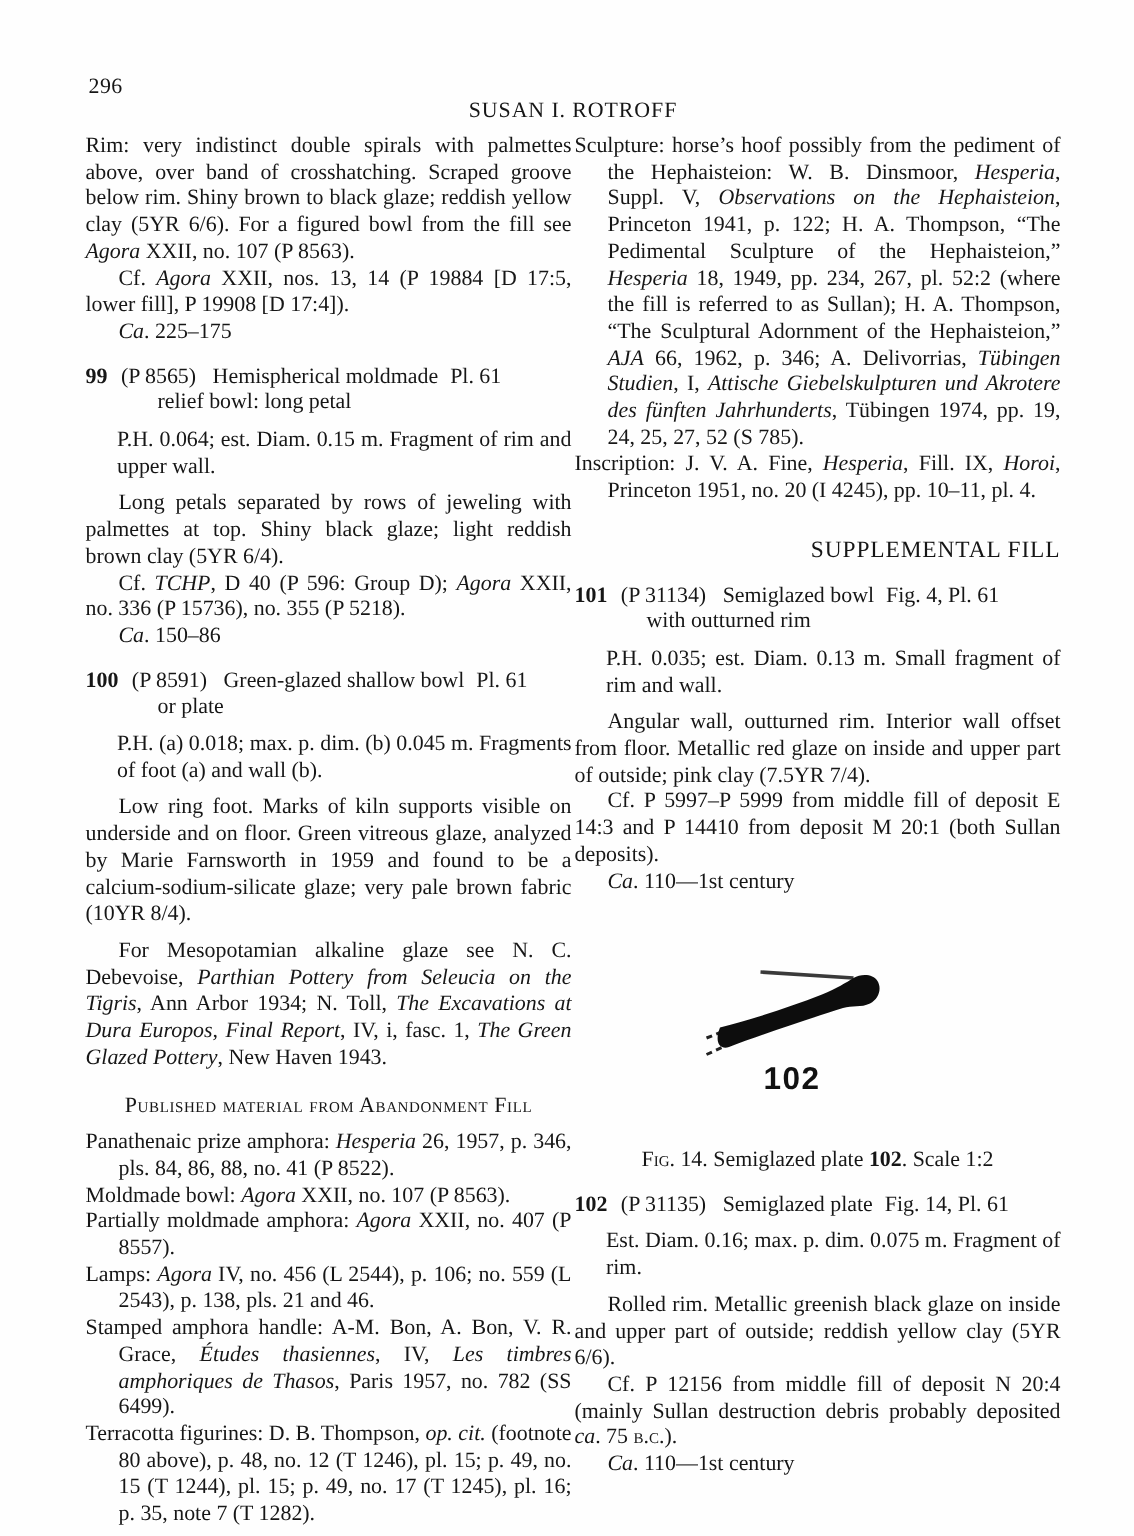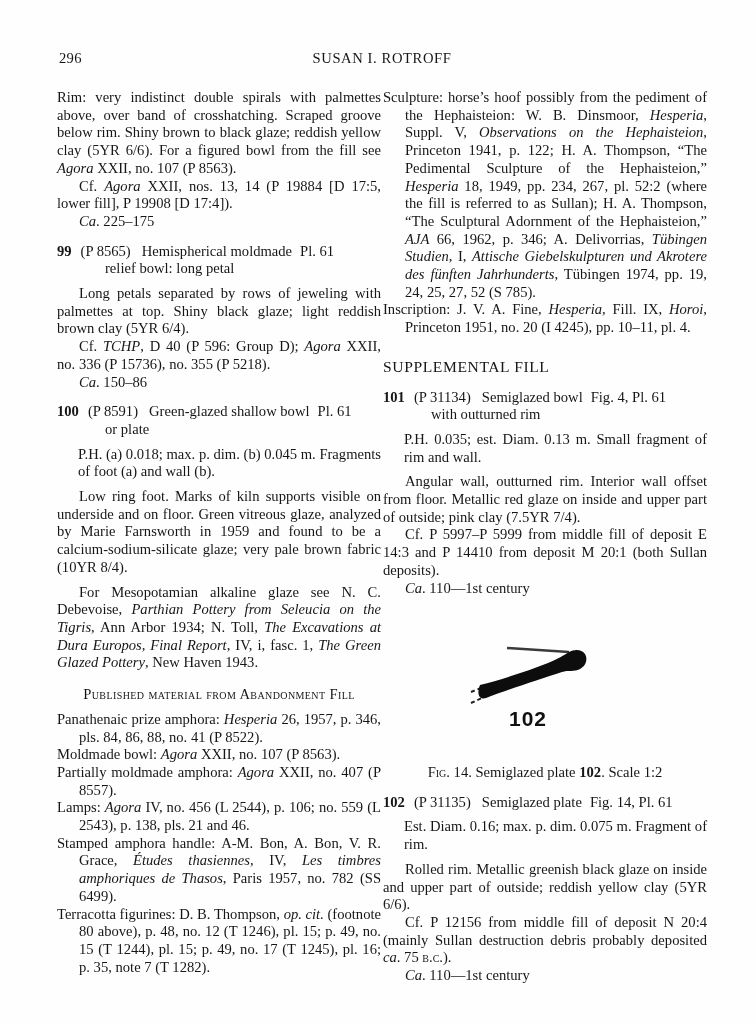--- a/index.html
+++ b/index.html
@@ -11,39 +11,39 @@
     color:#161616;
     font-family:"Liberation Serif", serif;
     font-size:14.6px;
     line-height:17.7px;
     box-sizing:border-box;
     padding:50px 49px 36px 57px;
     overflow:hidden;
   }
   .page-header{position:relative;height:20px;margin-bottom:19px;}
   .page-num{position:absolute;left:2px;top:0;letter-spacing:0.3px;}
-  .running-head{position:absolute;left:50%;top:0;transform:translateX(-50%);letter-spacing:0.6px;white-space:nowrap;}
+  .running-head{position:absolute;left:50%;top:16px;transform:translateX(-50%);letter-spacing:0.6px;white-space:nowrap;}
   .cols{display:flex;gap:2px;}
   .col{flex:1 1 0;min-width:0;}
   .col p{margin:0;text-align:justify;}
   p.flush{text-indent:0;}
   p.indent{text-indent:22px;}
   p.measure{margin-left:21px;text-indent:0;}
   p.hanging{padding-left:22px;text-indent:-22px;}
   p.spaced{margin-top:7px;}
   .entry{margin:12px 0 7px;}
   .entry-line1{display:flex;justify-content:flex-start;align-items:baseline;}
   .entry-left{white-space:nowrap;overflow:hidden;}
   .entry-num{font-weight:bold;margin-right:9px;}
   .entry-code{margin-right:11px;}
   .entry-plate{padding-left:8px;white-space:nowrap;}
   .entry-line2{padding-left:48px;}
   h3{font-size:14.6px;line-height:17.7px;}
   h3.sc{font-variant:small-caps;font-weight:normal;letter-spacing:0.4px;margin:14px 0 7px;text-align:center;}
-  h3.caps{font-weight:normal;letter-spacing:0.6px;margin:21px 0 13px;text-align:left;font-size:15.6px;}
+  h3.caps{font-weight:normal;letter-spacing:0.6px;margin:21px 0 13px;text-align:right;font-size:15.6px;}
   .i{font-style:italic;}
   .b{font-weight:bold;}
   .sc-run{font-variant:small-caps;}
   figure.profile-fig{margin:38px 0 0;text-align:center;}
   figure.profile-fig svg{display:inline-block;}
   .fig-label{font-family:"Liberation Sans", sans-serif;font-weight:bold;font-size:21px;fill:#111;letter-spacing:1px;}
   p.caption{text-align:center;margin-top:28px;text-indent:0;}
 </style>
 </head>
 <body>
@@ -58,20 +58,21 @@
         <p class="flush"><span>Rim: very indistinct double spirals with palmettes above, over band of crosshatching. Scraped groove below rim. Shiny brown to black glaze; reddish yellow clay (5YR 6/6). For a figured bowl from the fill see </span><span class="i">Agora</span><span> XXII, no. 107 (P 8563).</span></p>
         <p class="indent"><span>Cf. </span><span class="i">Agora</span><span> XXII, nos. 13, 14 (P 19884 [D 17:5, lower fill], P 19908 [D 17:4]).</span></p>
         <p class="indent"><span class="i">Ca</span><span>. 225–175</span></p>
         <div class="entry">
           <div class="entry-line1">
             <span class="entry-left"><span class="entry-num">99</span><span class="entry-code">(P 8565)</span><span class="entry-title-text">Hemispherical moldmade</span></span>
             <span class="entry-plate">Pl. 61</span>
           </div>
           <div class="entry-line2">relief bowl: long petal</div>
         </div>
+        <p class="measure"><span>P.H. 0.064; est. Diam. 0.15 m. Fragment of rim and upper wall.</span></p>
         <p class="indent spaced"><span>Long petals separated by rows of jeweling with palmettes at top. Shiny black glaze; light reddish brown clay (5YR 6/4).</span></p>
         <p class="indent"><span>Cf. </span><span class="i">TCHP</span><span>, D 40 (P 596: Group D); </span><span class="i">Agora</span><span> XXII, no. 336 (P 15736), no. 355 (P 5218).</span></p>
         <p class="indent"><span class="i">Ca</span><span>. 150–86</span></p>
         <div class="entry">
           <div class="entry-line1">
             <span class="entry-left"><span class="entry-num">100</span><span class="entry-code">(P 8591)</span><span class="entry-title-text">Green-glazed shallow bowl</span></span>
             <span class="entry-plate">Pl. 61</span>
           </div>
           <div class="entry-line2">or plate</div>
         </div>

